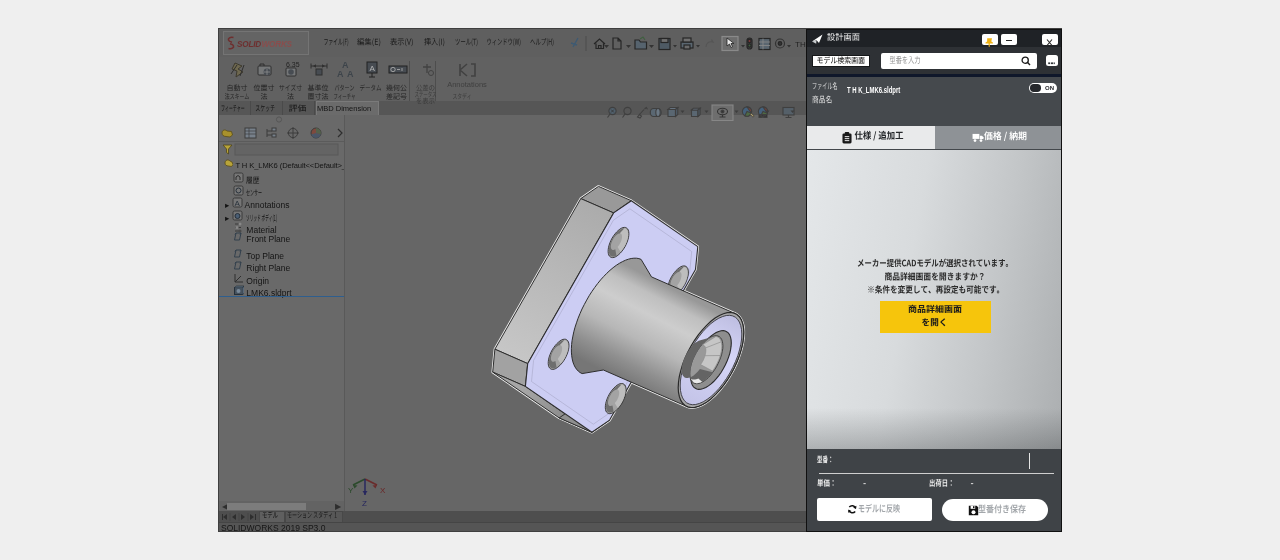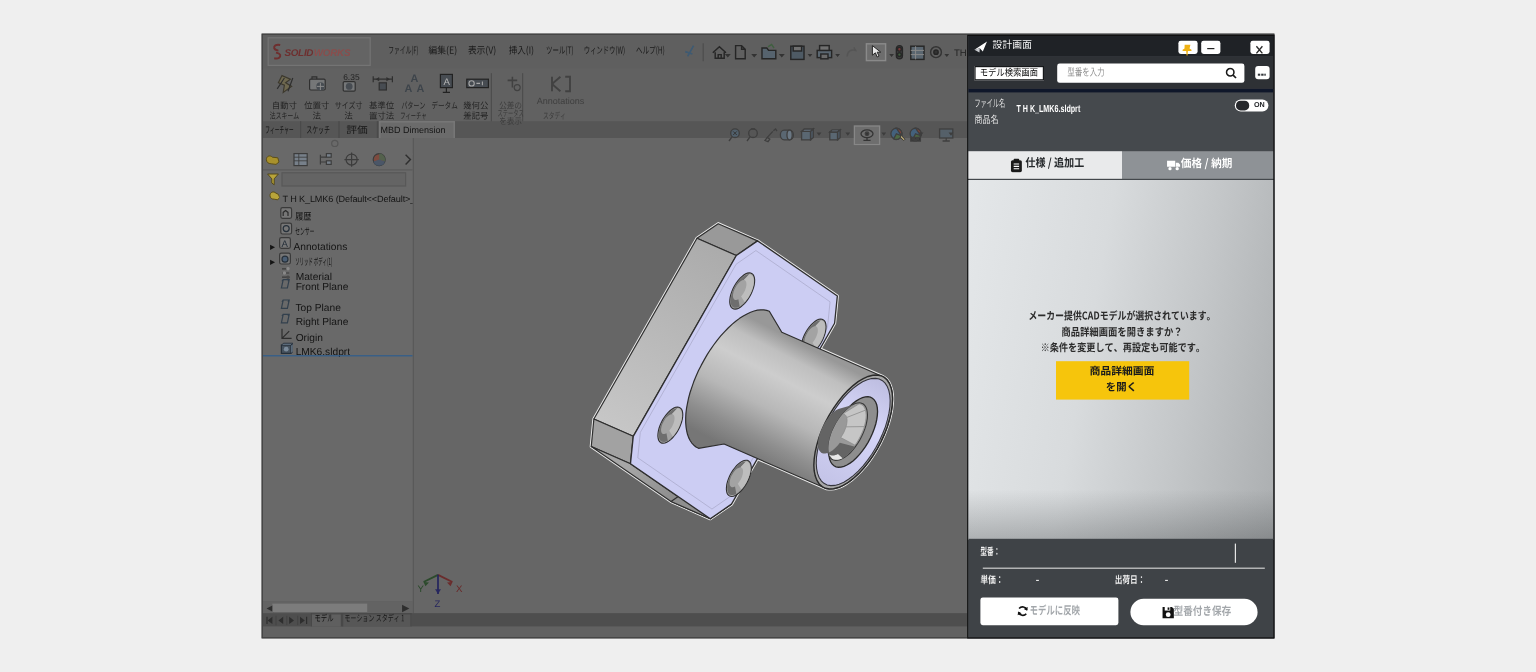--- a/index.html
+++ b/index.html
@@ -288,20 +288,21 @@
           <path d="M1 1 v6 M2 4 l4-3 v6z M11 4 l4-3 v6z M20 1 l4 3 -4 3z M29 1 l4 3 -4 3z M34 1 v6"></path>
           <path d="M1 1 h1 v6 h-1z M34 1 h1 v6 h-1z"></path>
         </g>
         <g stroke="#454545" fill="none">
           <path d="M9 0 v8 M18 0 v8 M27 0 v8"></path>
         </g>
       </svg>
     <div class="abs" style="left:40px;top:0;width:26px;height:11px;background:#5f5f5f;border:1px solid #484848;border-bottom:none;font-size:8px;color:#131313;text-align:center;line-height:11px"></div>
     <div class="abs" style="left:66px;top:0;width:58px;height:11px;background:#575757;border:1px solid #484848;border-bottom:none;font-size:8px;color:#1b1b1b;text-align:center;line-height:11px"></div>
   </div>
+  <div id="statusbar">SOLIDWORKS 2019 SP3.0</div>
 </div>
 <svg id="modelsvg" class="abs" style="left:0;top:0;pointer-events:none" width="1280" height="560" viewBox="0 0 1280 560">
     <defs>
       <linearGradient id="cyl" gradientUnits="userSpaceOnUse" x1="635.6" y1="270.0" x2="587.6" y2="363.0">
         <stop offset="0" stop-color="#989898"></stop>
         <stop offset="0.14" stop-color="#bfbfbf"></stop>
         <stop offset="0.32" stop-color="#cdcdcd"></stop>
         <stop offset="0.58" stop-color="#b7b7b7"></stop>
         <stop offset="0.82" stop-color="#8f8f8f"></stop>
         <stop offset="1" stop-color="#767676"></stop>

